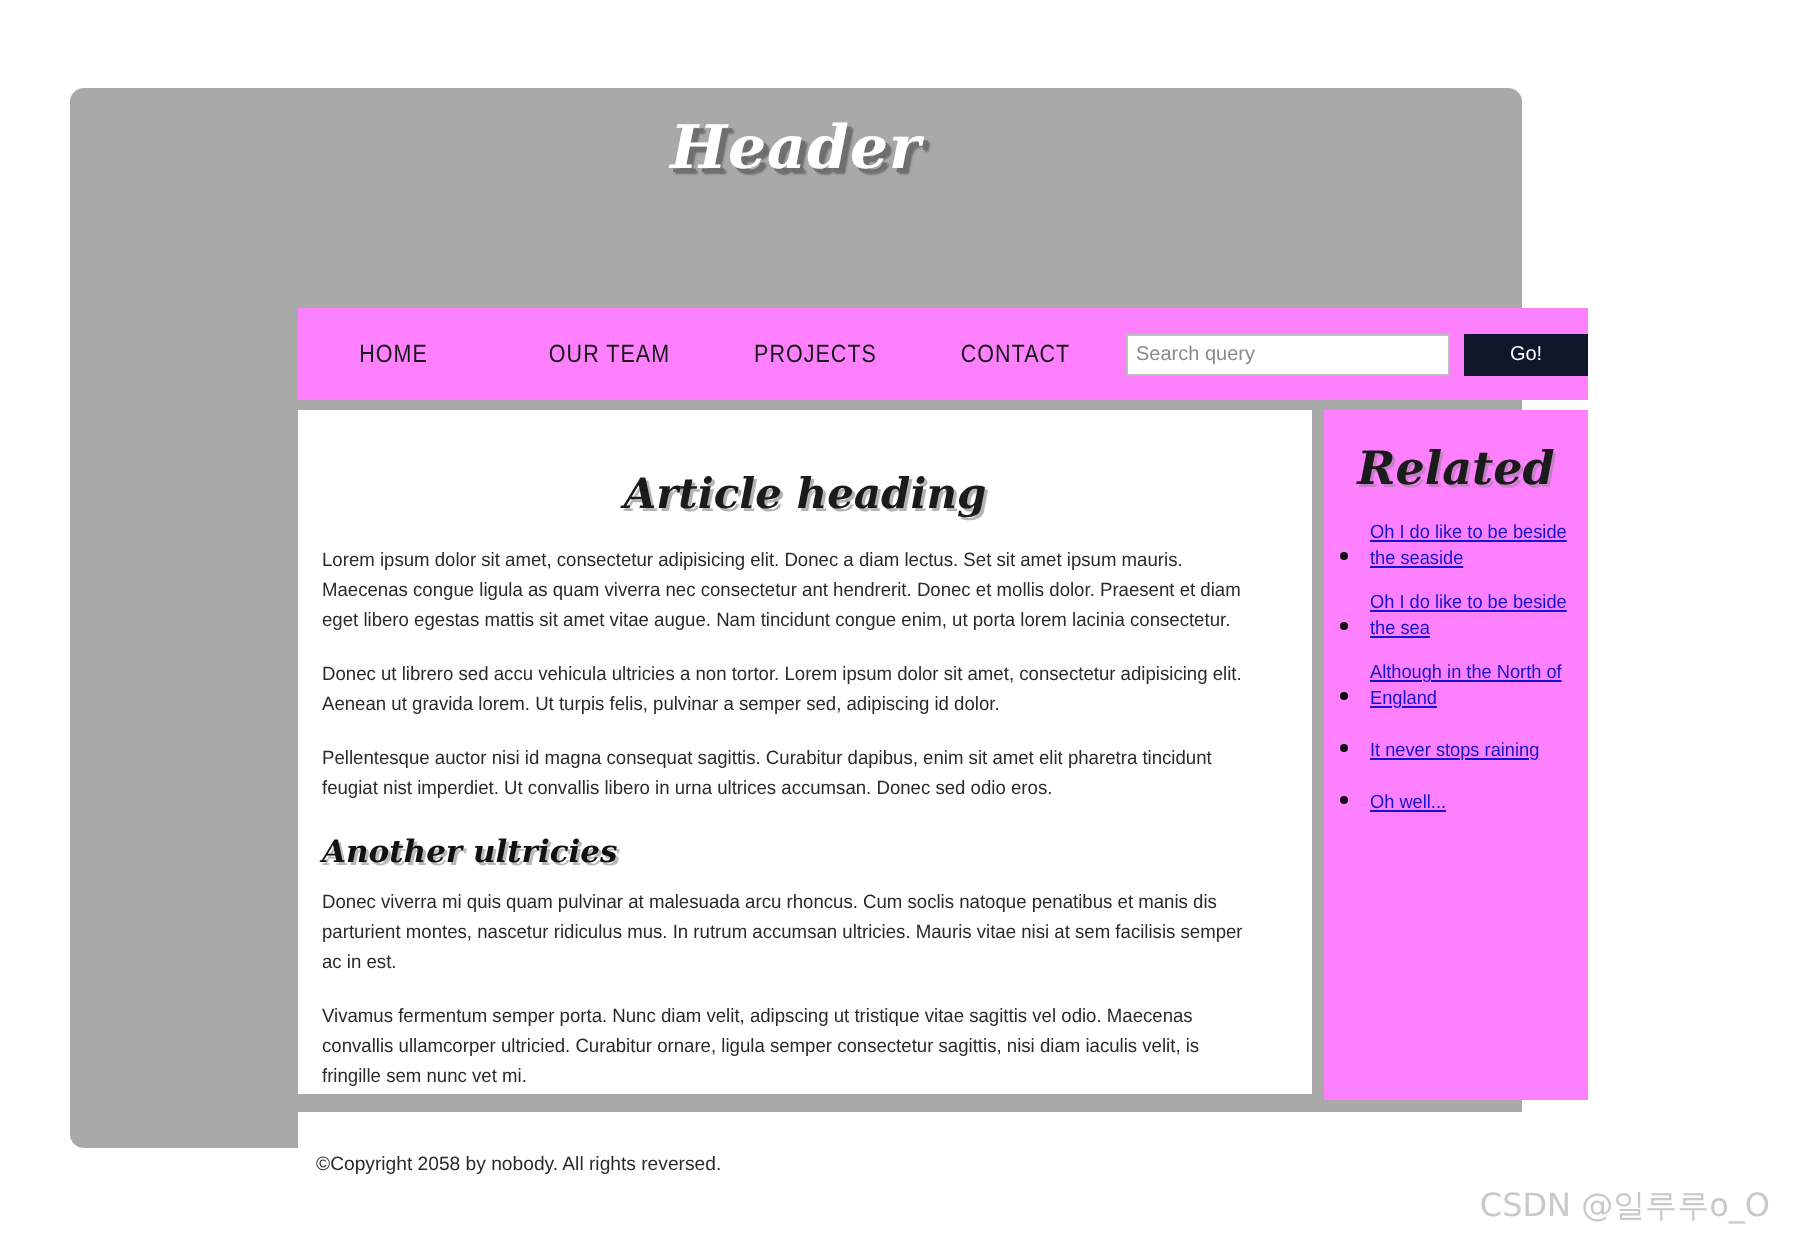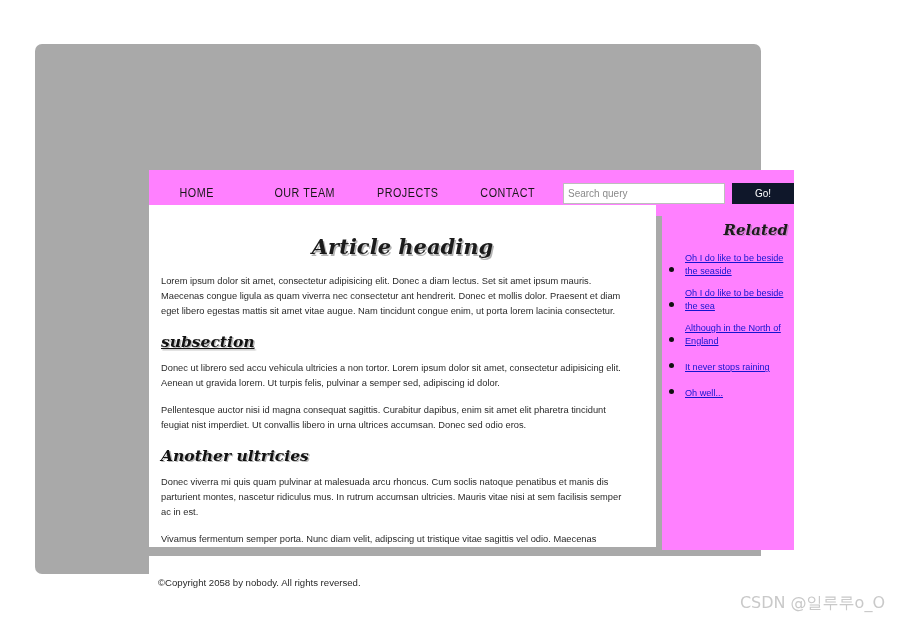--- a/index.html
+++ b/index.html
@@ -40,21 +40,21 @@
     font-style: italic;
     font-size: 30px;
     letter-spacing: 0.5px;
     text-shadow: 2px 2px 0 #6f6f6f, 3px 3px 1px rgba(60,60,60,.55);
   }
 
   
   #nav-bar {
     position: absolute;
     left: 114px;
-    top: 126px;
+    top: 110px;
     width: 645px;
     height: 46px;
     background: #ff80ff;
     display: flex;
     align-items: center;
   }
   .nav-link {
     color: #181818;
     font-family: "Liberation Sans Narrow", "Liberation Sans", sans-serif;
     font-size: 12.5px;
@@ -153,25 +153,25 @@
     top: 161px;
     width: 132px;
     height: 345px;
     background: #ff80ff;
     box-sizing: border-box;
     padding: 12px 6px 0 6px;
     overflow: hidden;
   }
   #sidebar-heading {
     margin: 4px 0 12px 0;
-    text-align: right;
-    font-family: "DejaVu Serif", "Liberation Serif", serif;
-    font-weight: bold;
-    font-style: italic;
-    font-size: 15px;
+    text-align: center;
+    font-family: "DejaVu Serif", "Liberation Serif", serif;
+    font-weight: bold;
+    font-style: italic;
+    font-size: 23px;
     color: #1b1b1b;
     text-shadow: 1.4px 1.4px 0 #c77fc7;
   }
   #related-list {
     margin: 0;
     padding-left: 17px;
     list-style: disc;
   }
   #related-list li {
     margin-bottom: 8px;
@@ -217,39 +217,41 @@
     font-size: 16px;
     color: #c9c9c9;
     white-space: nowrap;
   }
 </style>
 </head>
 <body>
 
 <div id="page-wrapper">
 
+  <div id="site-header">
+    <div id="site-header-title">Header</div>
+  </div>
 
   <div id="nav-bar">
     <a class="nav-link" id="nav-link-home">HOME</a>
     <a class="nav-link" id="nav-link-ourteam">OUR TEAM</a>
     <a class="nav-link" id="nav-link-projects">PROJECTS</a>
     <a class="nav-link" id="nav-link-contact">CONTACT</a>
 
     <div id="search-form">
       <input id="search-input" type="text" placeholder="Search query" style="">
       <button id="search-go-button">Go!</button>
     </div>
   </div>
 
   <div id="article">
     <h1 id="article-heading">Article heading</h1>
 
     <p class="body-text">Lorem ipsum dolor sit amet, consectetur adipisicing elit. Donec a diam lectus. Set sit amet ipsum mauris. Maecenas congue ligula as quam viverra nec consectetur ant hendrerit. Donec et mollis dolor. Praesent et diam eget libero egestas mattis sit amet vitae augue. Nam tincidunt congue enim, ut porta lorem lacinia consectetur.</p>
 
-    <h2 class="subsection-heading underlined">subsection</h2>
     <p class="body-text">Donec ut librero sed accu vehicula ultricies a non tortor. Lorem ipsum dolor sit amet, consectetur adipisicing elit. Aenean ut gravida lorem. Ut turpis felis, pulvinar a semper sed, adipiscing id dolor.</p>
     <p class="body-text">Pellentesque auctor nisi id magna consequat sagittis. Curabitur dapibus, enim sit amet elit pharetra tincidunt feugiat nist imperdiet. Ut convallis libero in urna ultrices accumsan. Donec sed odio eros.</p>
 
     <h2 class="subsection-heading">Another ultricies</h2>
     <p class="body-text">Donec viverra mi quis quam pulvinar at malesuada arcu rhoncus. Cum soclis natoque penatibus et manis dis parturient montes, nascetur ridiculus mus. In rutrum accumsan ultricies. Mauris vitae nisi at sem facilisis semper ac in est.</p>
     <p class="body-text">Vivamus fermentum semper porta. Nunc diam velit, adipscing ut tristique vitae sagittis vel odio. Maecenas convallis ullamcorper ultricied. Curabitur ornare, ligula semper consectetur sagittis, nisi diam iaculis velit, is fringille sem nunc vet mi.</p>
   </div>
 
   <div id="sidebar">
     <h2 id="sidebar-heading">Related</h2>

